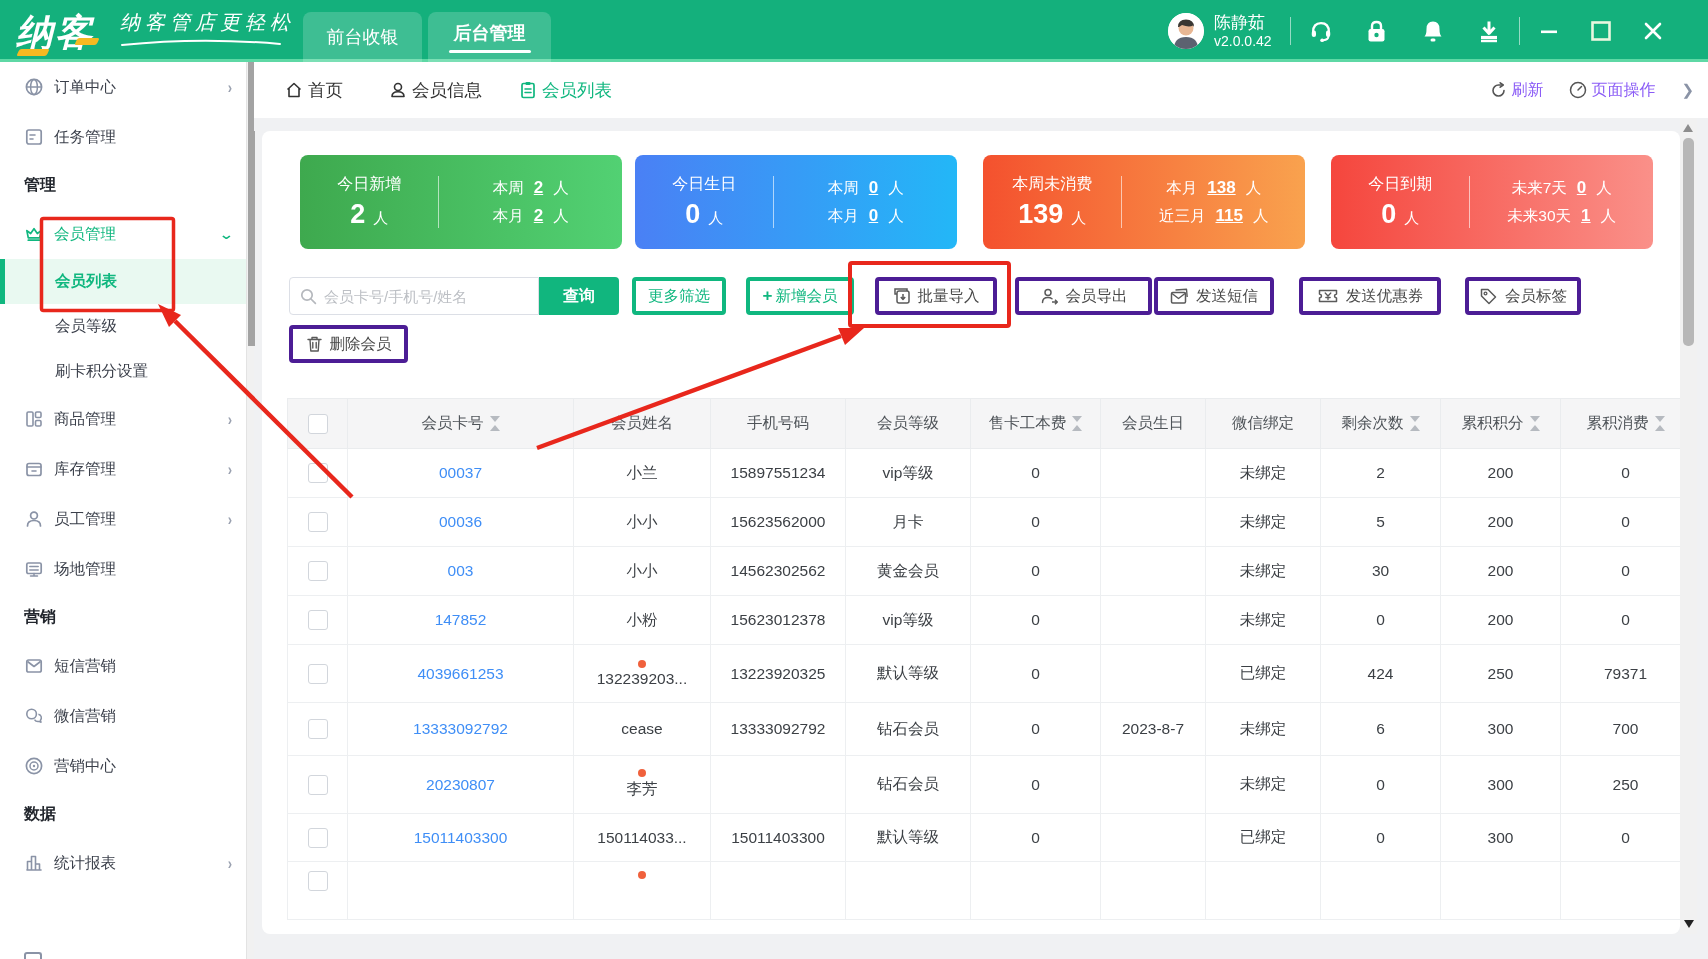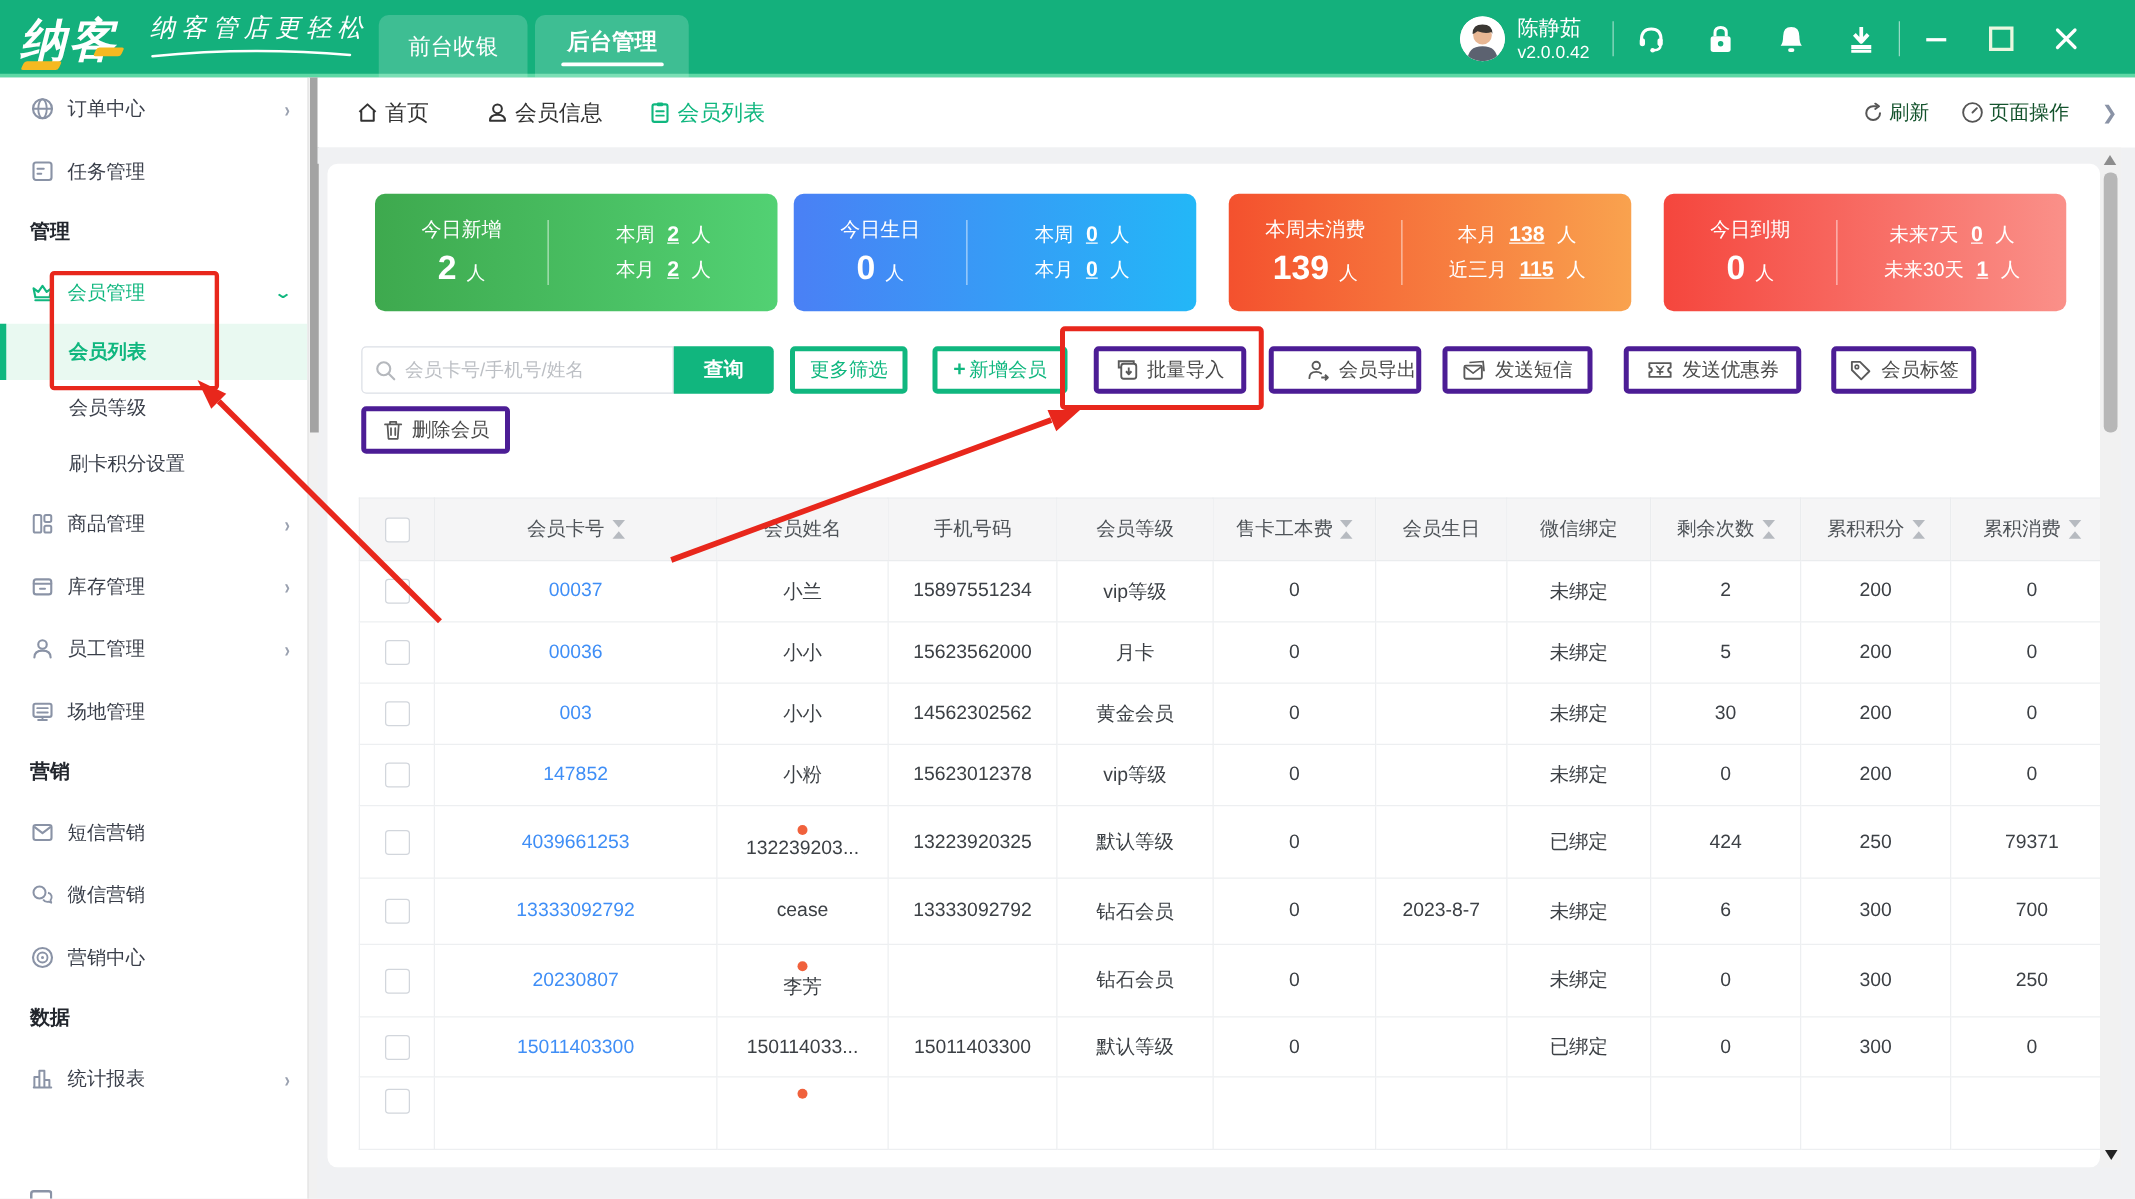--- a/index.html
+++ b/index.html
@@ -53,21 +53,21 @@
   .side-item.sub.selected .label { color:#10b77f; font-weight:bold; }
   .chev-down { color:#10b77f; font-size:13px; font-weight:bold; transform:scaleX(1.4); }
   .side-partial { position:absolute; left:24px; top:890px; width:18px; height:14px; border:2px solid #8a93a6; border-radius:3px; border-bottom:none; }
   
   .content-tabs { position:absolute; left:254px; top:62px; width:1454px; height:56px; background:#fff; }
   .crumb-tab { position:absolute; top:0; height:56px; display:flex; align-items:center; gap:4px; font-size:17.5px; color:#333; cursor:pointer; }
   .crumb-tab .cicon { width:20px; height:20px; display:flex; align-items:center; justify-content:center; }
   .crumb-tab.active { color:#10b77f; }
   .tab-underline { position:absolute; left:500px; top:113px; width:126px; height:3px; background:#10b77f; border-radius:2px; }
   .page-actions { position:absolute; top:62px; height:56px; right:14px; display:flex; align-items:center; gap:26px; }
-  .pa-item { display:flex; align-items:center; gap:4px; font-size:16px; color:#14532d; cursor:pointer; }
+  .pa-item { display:flex; align-items:center; gap:4px; font-size:16px; color:#8b5cf6; cursor:pointer; }
   .pa-chevron { color:#8a93a6; font-size:15px; font-weight:bold; cursor:pointer; }
   .main-panel { position:absolute; left:262px; top:131px; width:1418px; height:803px; background:#fff; border-radius:8px; overflow:hidden; }
   .v-scrollbar { position:absolute; left:1680px; top:118px; width:17px; height:816px; background:#f1f1f1; }
   .v-scrollbar .up { position:absolute; left:3px; top:6px; width:0; height:0; border-left:5.5px solid transparent; border-right:5.5px solid transparent; border-bottom:8px solid #8d8d8d; }
   .v-scrollbar .thumb { position:absolute; left:3px; top:20px; width:11px; height:208px; background:#b7b7b7; border-radius:5px; }
   .v-scrollbar .down { position:absolute; left:4px; bottom:6px; width:0; height:0; border-left:5.5px solid transparent; border-right:5.5px solid transparent; border-top:8px solid #222; }
   
   .stat-card { position:absolute; top:155px; width:322px; height:94px; border-radius:8px; color:#fff; display:flex; align-items:center; }
   .sc-left { width:43%; display:flex; flex-direction:column; align-items:center; justify-content:center; gap:4px; }
   .sc-label { font-size:16px; }
@@ -493,21 +493,21 @@
     <button class="toolbar-btn" style="left: 875px; top: 277px; width: 122px;">
       <span style="display:flex">
         <svg width="18" height="18" viewBox="0 0 18 18">
           <rect x="4" y="4" width="12" height="12" rx="2" stroke="#5a5a5a" stroke-width="1.5" fill="none"></rect>
           <path d="M4 7 H2 V2 H14 V4" stroke="#5a5a5a" stroke-width="1.5" fill="none"></path>
           <path d="M10 7 V12 M7.8 10 L10 12.4 L12.2 10" stroke="#5a5a5a" stroke-width="1.5" fill="none" stroke-linejoin="round"></path>
         </svg>
       </span>
       <span>批量导入</span>
     </button>
-    <button class="toolbar-btn" style="left: 1015px; top: 277px; width: 122px; justify-content: flex-end;">
+    <button class="toolbar-btn" style="left: 1015px; top: 277px; width: 137px;">
       <span style="display:flex">
         <svg width="19" height="18" viewBox="0 0 19 18">
           <circle cx="8" cy="5.4" r="3" stroke="#5a5a5a" stroke-width="1.5" fill="none"></circle>
           <path d="M2.5 15.5 Q2.5 10.5 8 10.5 Q10.5 10.5 12 11.8" stroke="#5a5a5a" stroke-width="1.5" fill="none" stroke-linecap="round"></path>
           <path d="M12 15 H17 M15 12.8 L17.3 15 L15 17.2" stroke="#5a5a5a" stroke-width="1.5" fill="none" stroke-linejoin="round"></path>
         </svg>
       </span>
       <span>会员导出</span>
     </button>
     <button class="toolbar-btn" style="left: 1154px; top: 277px; width: 120px;">

